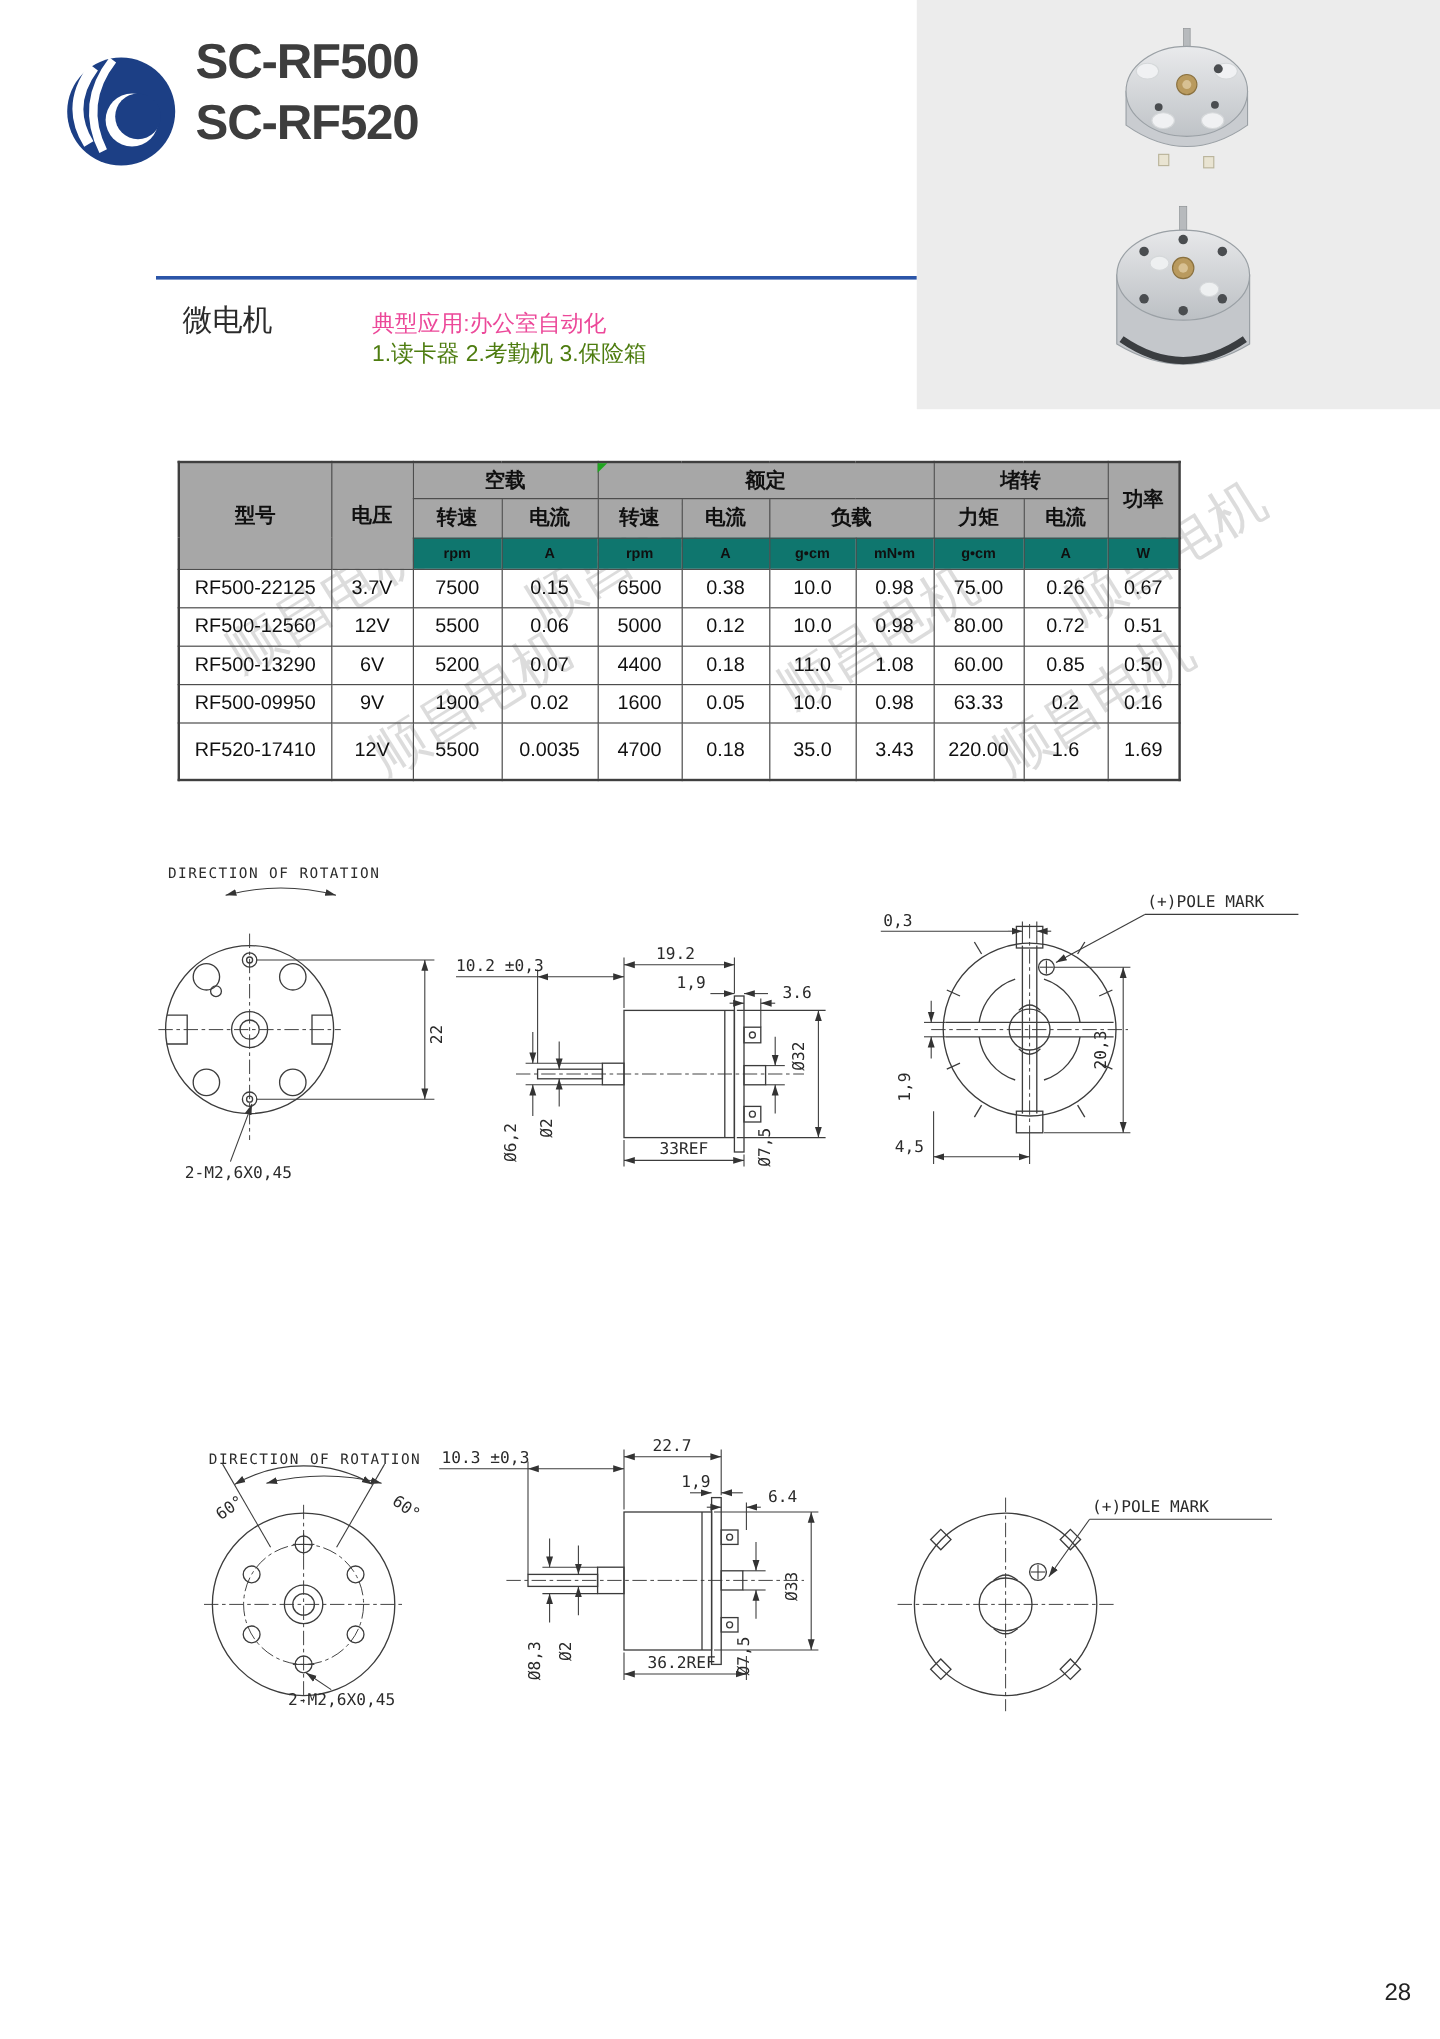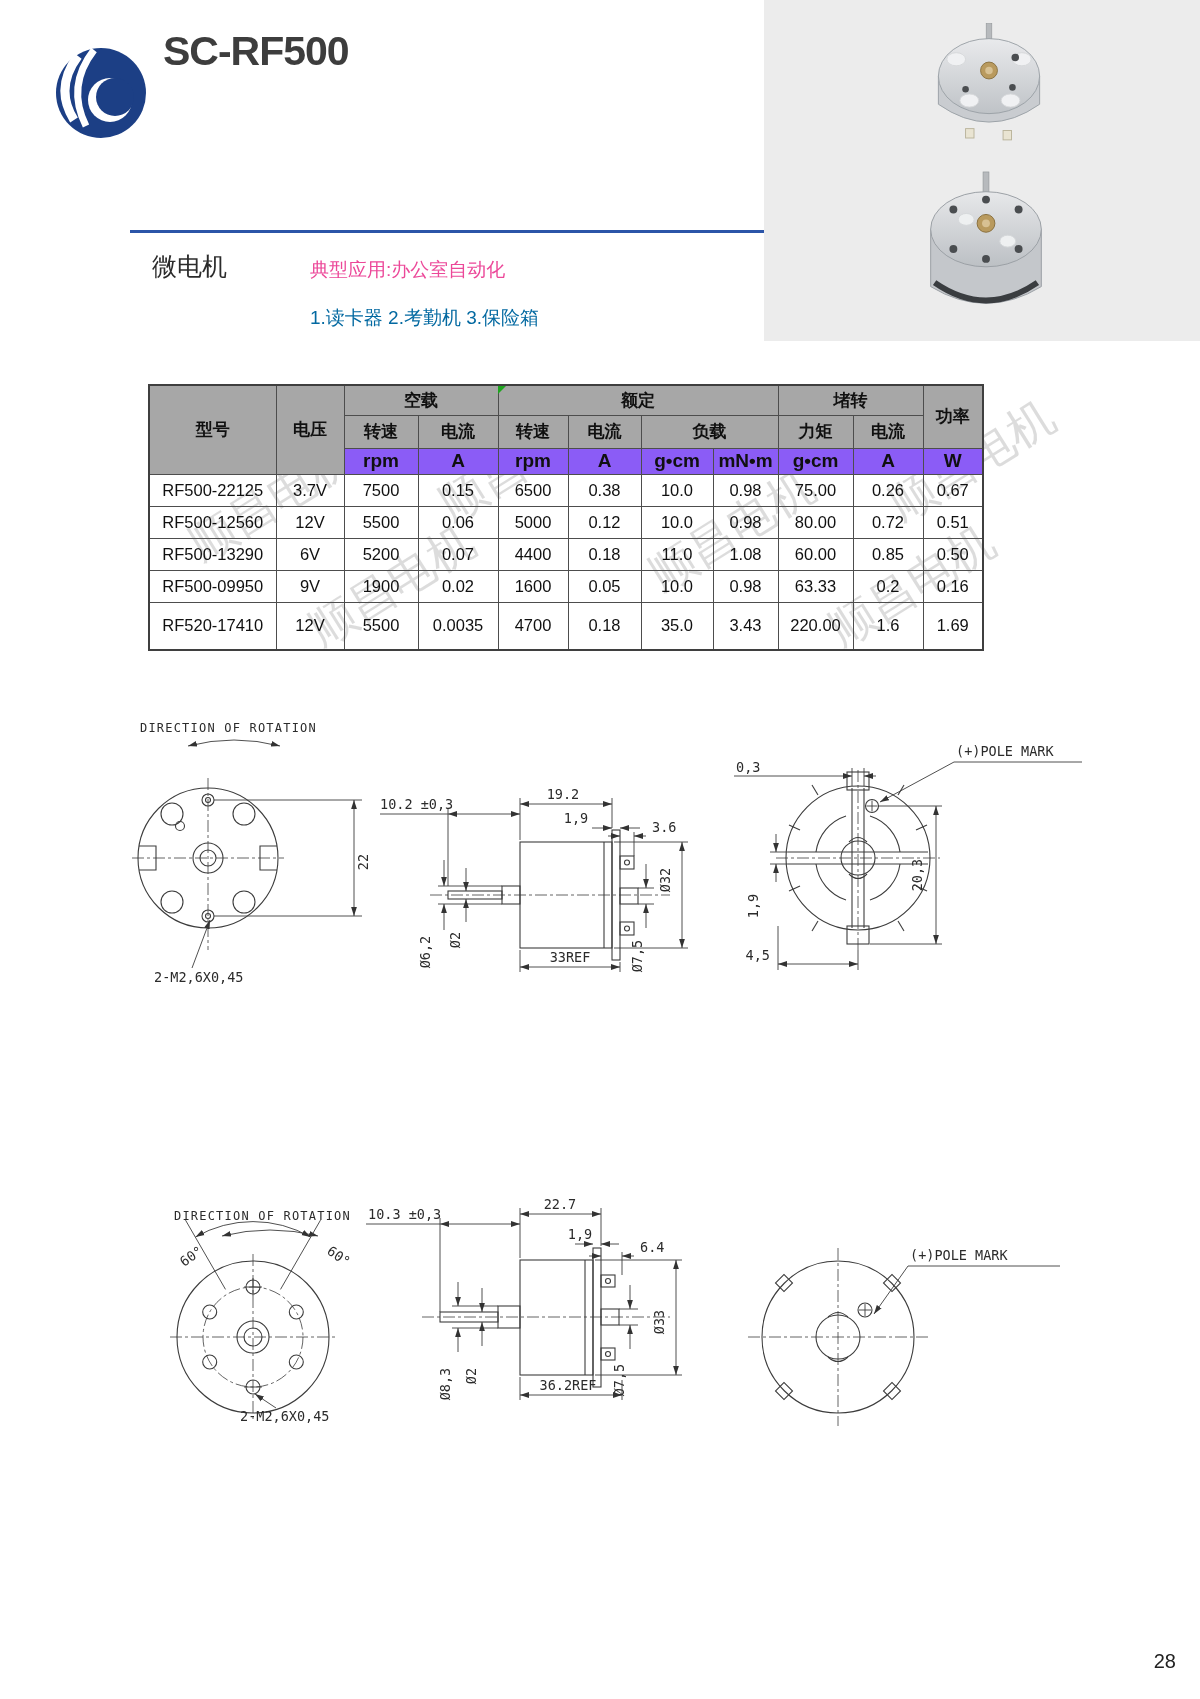--- a/index.html
+++ b/index.html
@@ -4,32 +4,32 @@
 <style>
   html,body{margin:0;padding:0;}
   body{width:1200px;height:1699px;position:relative;background:#ffffff;
        font-family:"Liberation Sans",sans-serif;overflow:hidden;}
   .logo{position:absolute;left:50px;top:40px;width:100px;height:100px;}
   .title{position:absolute;left:163px;top:26px;font-size:41px;font-weight:bold;
          color:#3d3d3d;line-height:1.24;letter-spacing:-1px;}
   .divider{position:absolute;left:130px;top:230px;width:634px;height:3px;background:#2b55a8;}
   .category{position:absolute;left:152px;top:250px;font-size:25px;color:#2b2b2b;}
   .app1{position:absolute;left:310px;top:257px;font-size:19px;color:#ec4899;}
-  .app2{position:absolute;left:310px;top:305px;font-size:19px;color:#0369a1;}
+  .app2{position:absolute;left:310px;top:282px;font-size:19px;color:#4d7c0f;}
   .photo-panel{position:absolute;left:764px;top:0;width:436px;height:341px;background:#ececec;}
   .motor1{position:absolute;left:140px;top:18px;}
   .motor2{position:absolute;left:132px;top:168px;}
   .wm{position:absolute;font-size:46px;color:#8f8f8f;opacity:.30;transform:rotate(-32deg);
       white-space:nowrap;pointer-events:none;z-index:1;}
   .spec{position:absolute;left:148px;top:384px;z-index:2;border-collapse:collapse;
         table-layout:fixed;width:834px;border:2px solid #3f3f3f;}
   .spec td{border:1px solid #4d4d4d;text-align:center;vertical-align:middle;
            padding:0;font-size:16.5px;color:#101010;}
   .spec tr.h1 td,.spec tr.h2 td{background:#a7a7a7;font-weight:bold;font-size:17px;}
-  .spec tr.h3 td{background:#8b5cf6;font-weight:bold;font-size:19px;}
+  .spec tr.h3 td{background:#0f766e;font-weight:bold;font-size:12px;}
   .spec td.dk{background:#a7a7a7;font-weight:bold;font-size:17px;}
   .green-mark{position:absolute;left:498px;top:386px;width:0;height:0;z-index:3;
       border-left:8px solid #1fa51f;border-bottom:8px solid transparent;}
   .draw1{position:absolute;left:130px;top:710px;}
   .draw2{position:absolute;left:130px;top:1090px;}
   .thin{stroke:#3c3c3c;stroke-width:1.1;fill:none;}
   .dim{stroke:#3c3c3c;stroke-width:0.9;fill:none;}
   .cl{stroke:#3c3c3c;stroke-width:0.8;fill:none;stroke-dasharray:12 3 3 3;}
   text.cad{font-family:"DejaVu Sans Mono",monospace;fill:#2b2b2b;font-size:13.5px;}
   text.cads{font-size:12px;letter-spacing:1.2px;}
@@ -41,20 +41,21 @@
 <svg class="logo" viewBox="0 0 100 100">
   <circle cx="51" cy="53" r="45" fill="#1c3f85"></circle>
   <path d="M28 16 Q4 48 24 80" stroke="#ffffff" stroke-width="9" fill="none"></path>
   <path d="M44 10 Q16 46 36 86" stroke="#ffffff" stroke-width="7" fill="none"></path>
   <circle cx="60" cy="60" r="22" fill="#ffffff"></circle>
   <circle cx="65" cy="57" r="19" fill="#1c3f85"></circle>
 </svg>
 
 <div class="title">
   <div>SC-RF500</div>
+  <div>SC-RF520</div>
 </div>
 
 <div class="divider"></div>
 <div class="category">微电机</div>
 <div class="app1">典型应用:办公室自动化</div>
 <div class="app2">1.读卡器 2.考勤机 3.保险箱</div>
 
 <div class="photo-panel">
   <svg class="motor1" width="170" height="150" viewBox="0 0 170 160">
     <defs>

